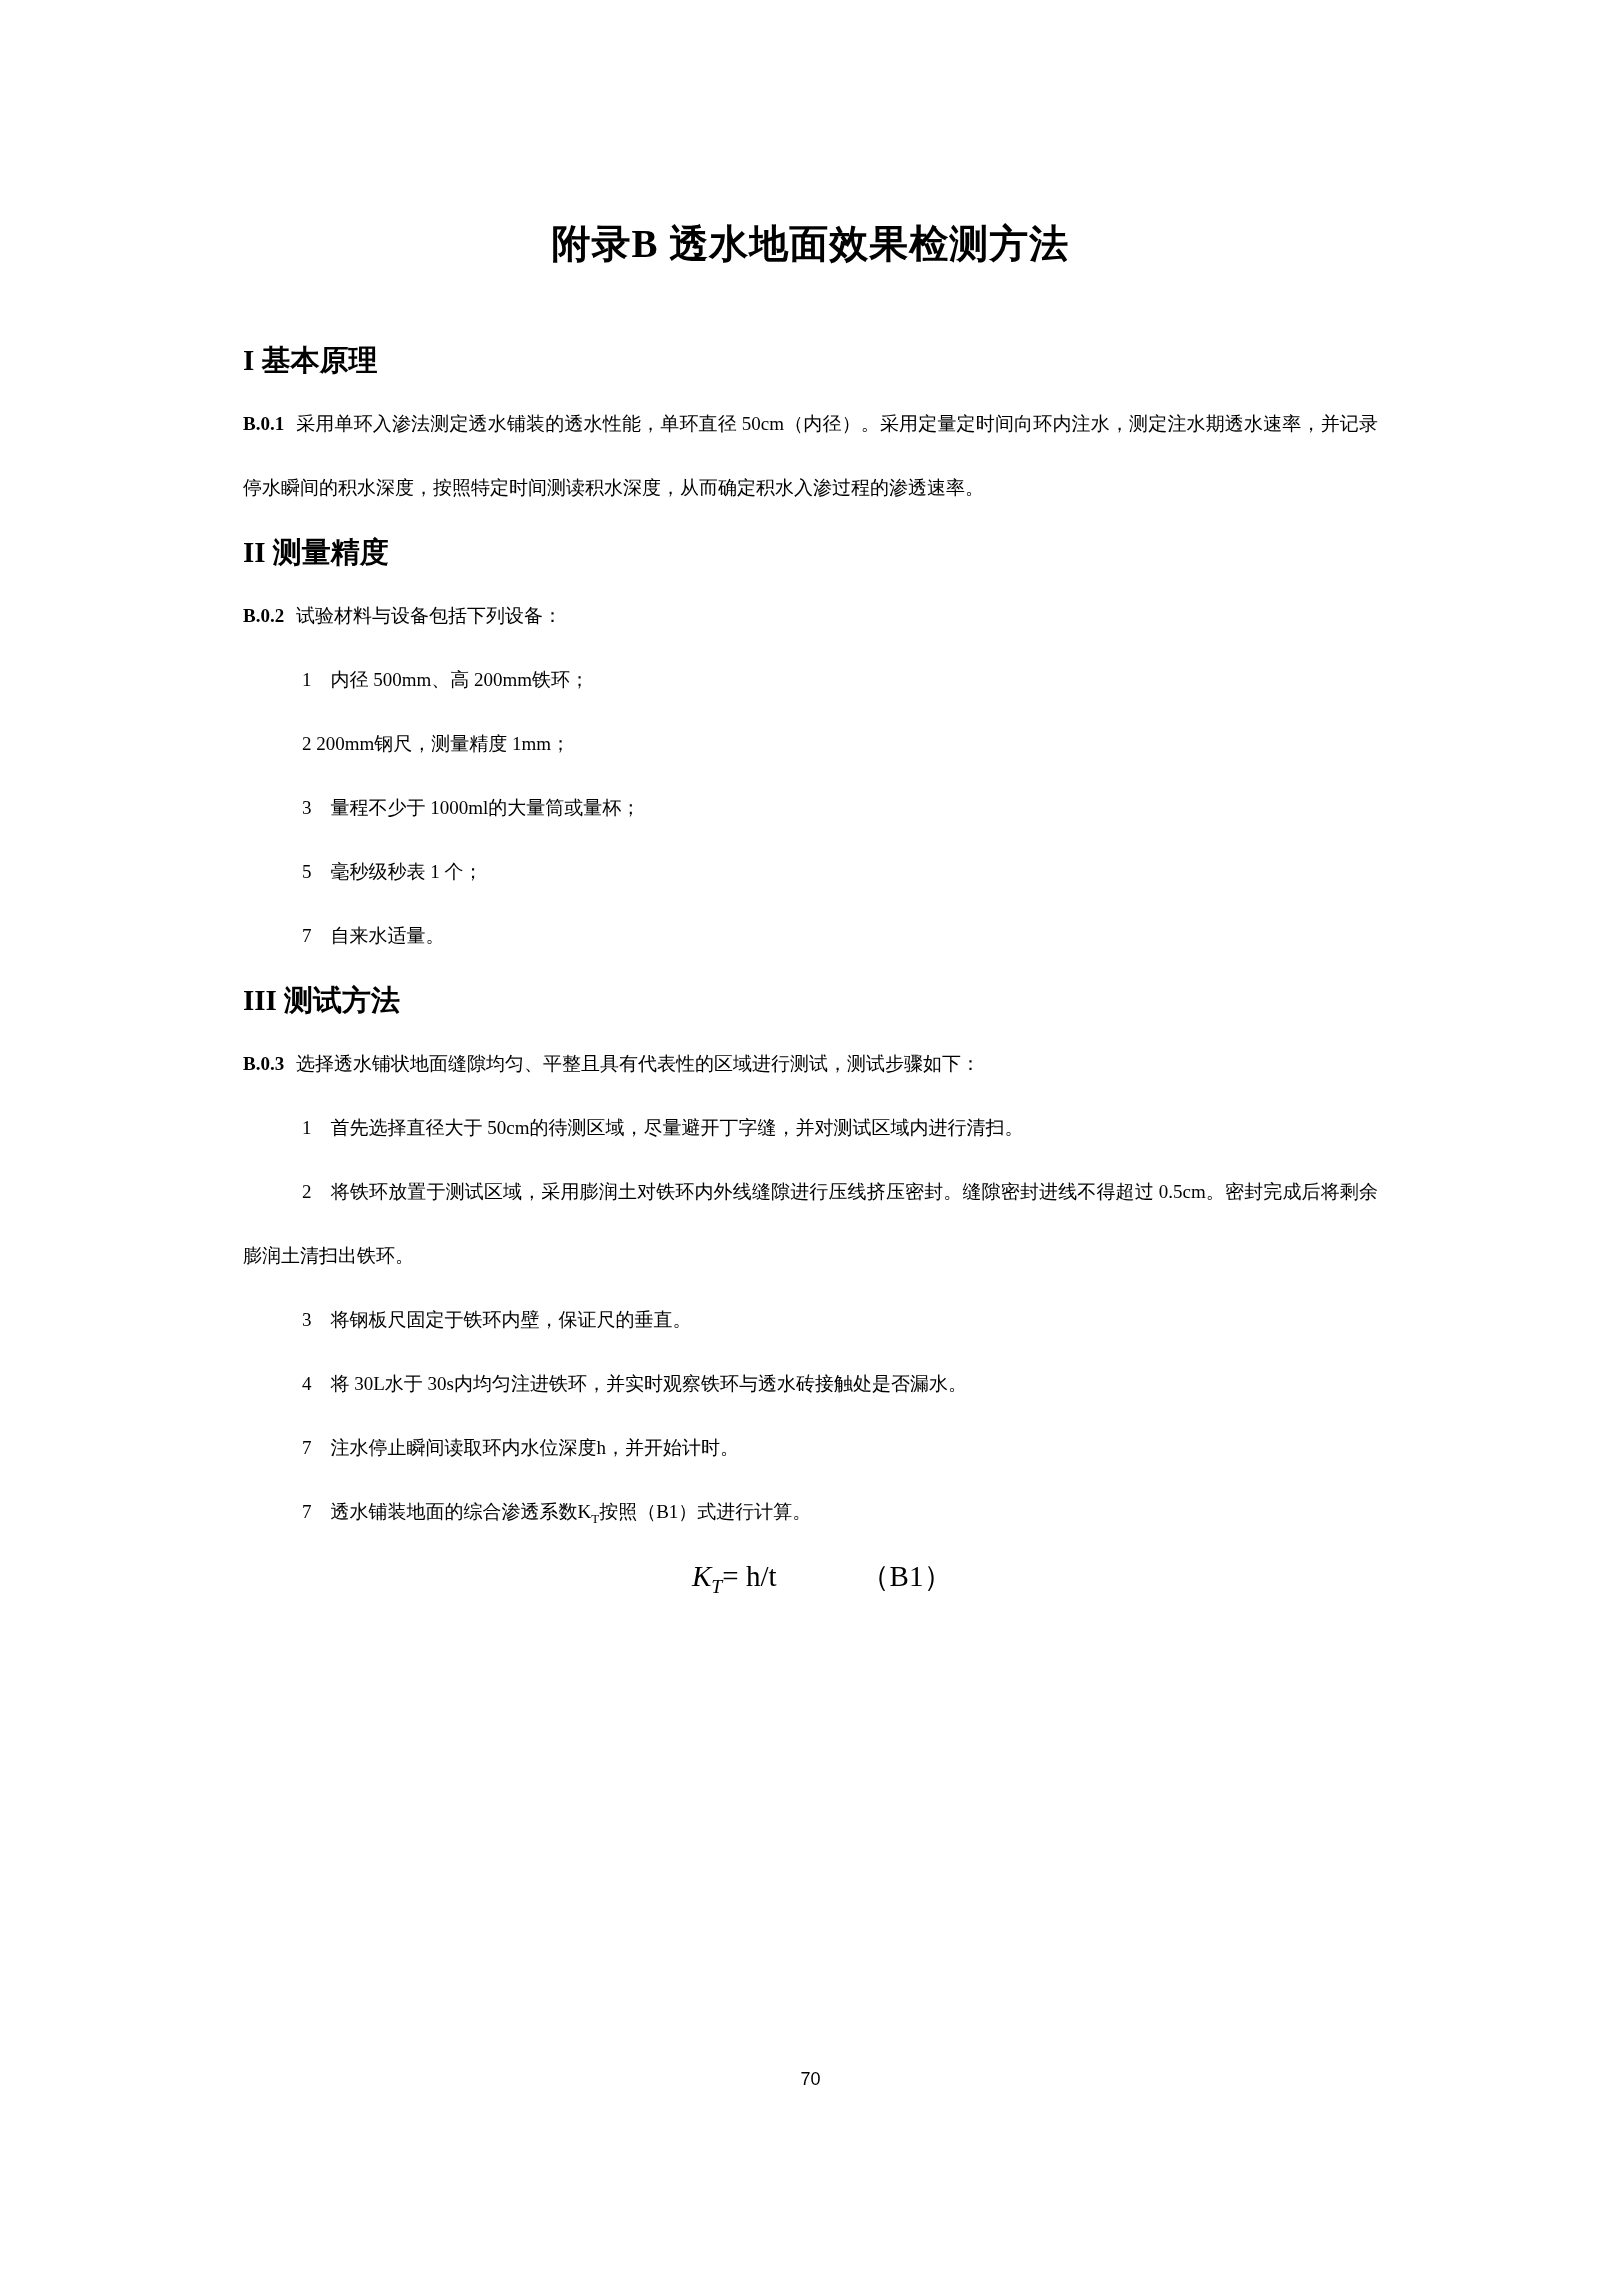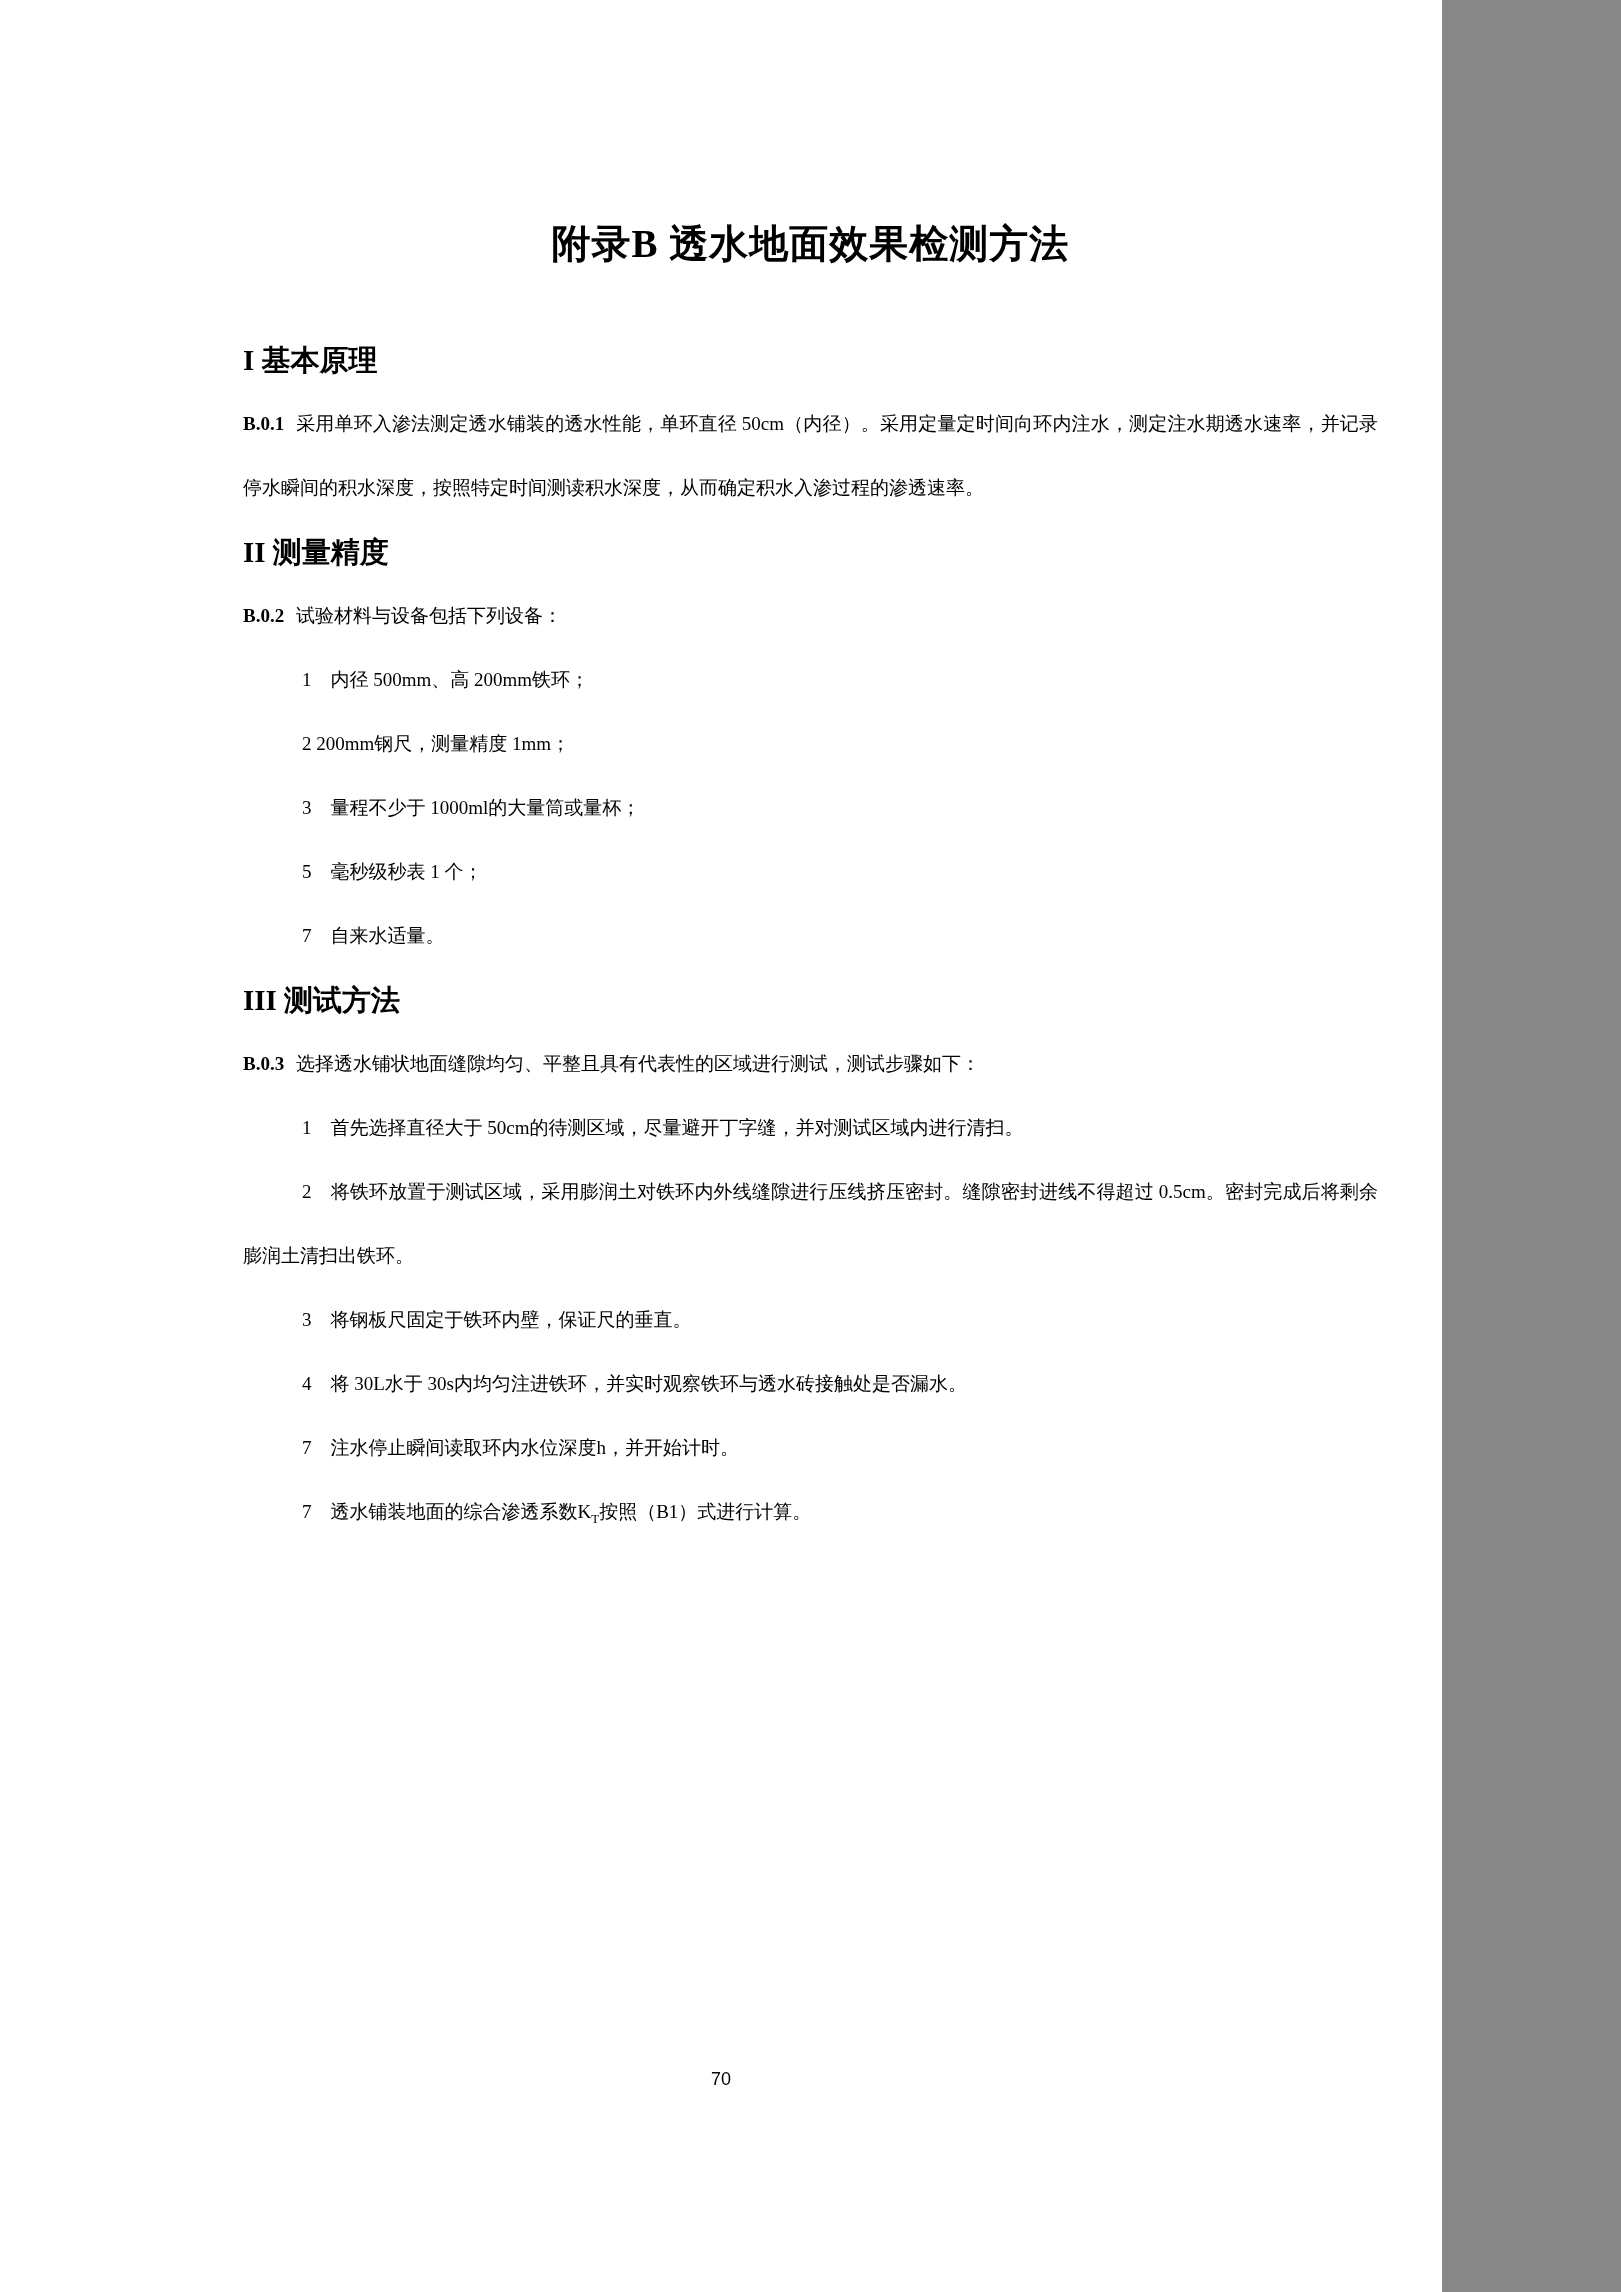--- a/index.html
+++ b/index.html
@@ -2,21 +2,21 @@
 <html><head>
 <meta charset="utf-8">
 <style>
   html, body {
     margin: 0;
     padding: 0;
     background: #888;
   }
   .page {
     position: relative;
-    width: 1442px;
+    width: 1621px;
     height: 2293px;
     background: #ffffff;
     color: #000000;
     font-family: "Liberation Serif", "DejaVu Serif", serif;
     overflow: hidden;
   }
   .content {
     position: absolute;
     left: 243px;
     top: 0;
@@ -110,18 +110,19 @@
     <h2 class="sec-heading">III 测试方法</h2>
     <p class="clause"><span class="clause-label">B.0.3</span><span>选择透水铺状地面缝隙均匀、平整且具有代表性的区域进行测试，测试步骤如下：</span></p>
 
     <p class="item">1　首先选择直径大于 50cm的待测区域，尽量避开丁字缝，并对测试区域内进行清扫。</p>
     <p class="item">2　将铁环放置于测试区域，采用膨润土对铁环内外线缝隙进行压线挤压密封。缝隙密封进线不得超过 0.5cm。密封完成后将剩余膨润土清扫出铁环。</p>
     <p class="item">3　将钢板尺固定于铁环内壁，保证尺的垂直。</p>
     <p class="item">4　将 30L水于 30s内均匀注进铁环，并实时观察铁环与透水砖接触处是否漏水。</p>
     <p class="item">7　注水停止瞬间读取环内水位深度h，并开始计时。</p>
     <p class="item"><span>7　透水铺装地面的综合渗透系数K</span><span class="sub-t">T</span><span>按照（B1）式进行计算。</span></p>
 
+    <div class="formula"><span class="f-var">K</span><span class="f-sub">T</span><span>= h/t</span><span class="f-gap"></span><span>（B1）</span></div>
 
   </div>
 
   <div class="page-number">70</div>
 </div>
 
 
 </body></html>

